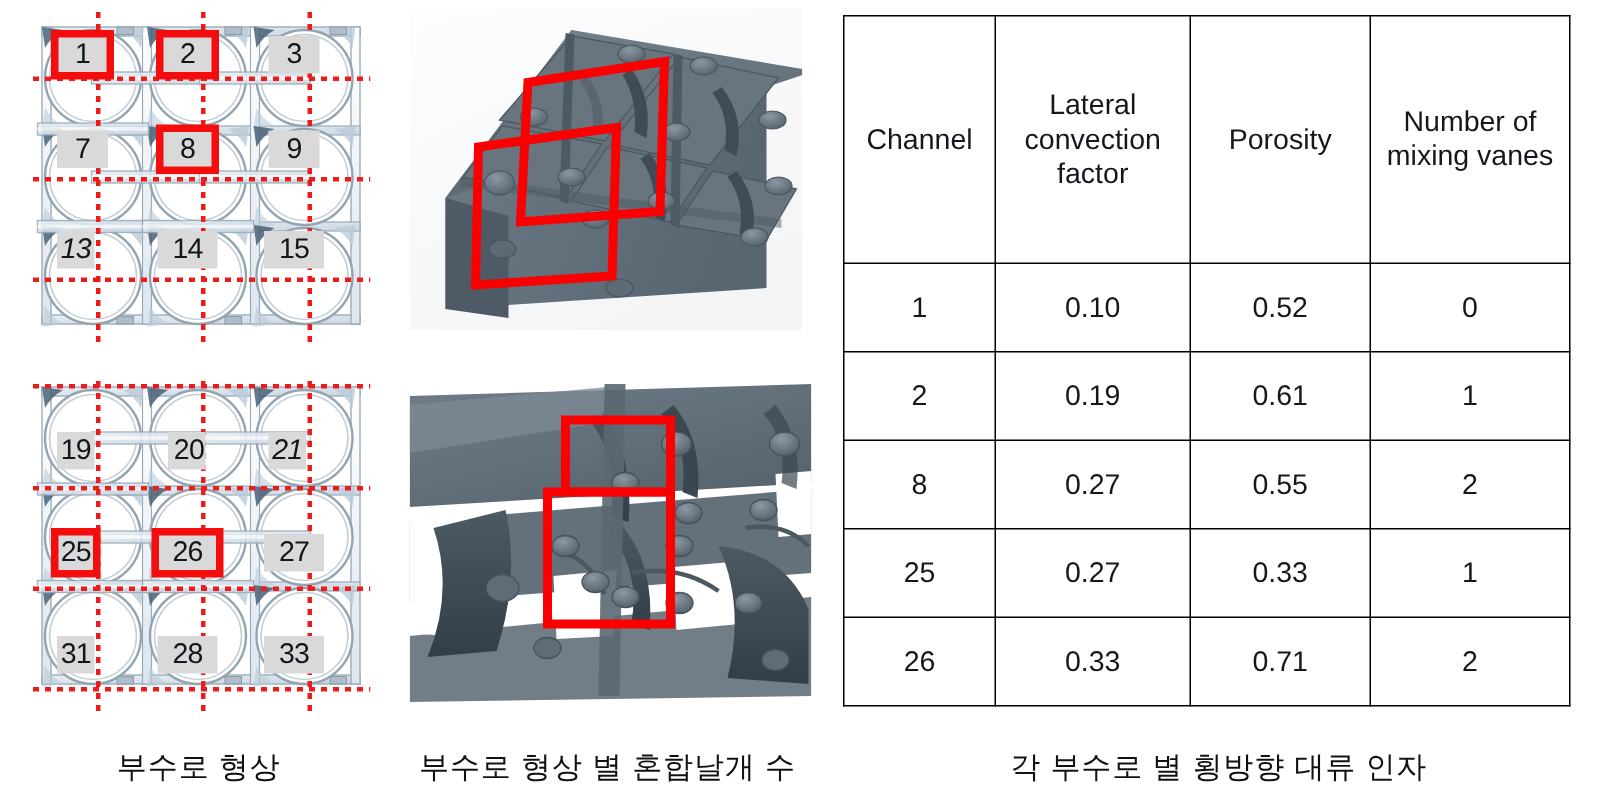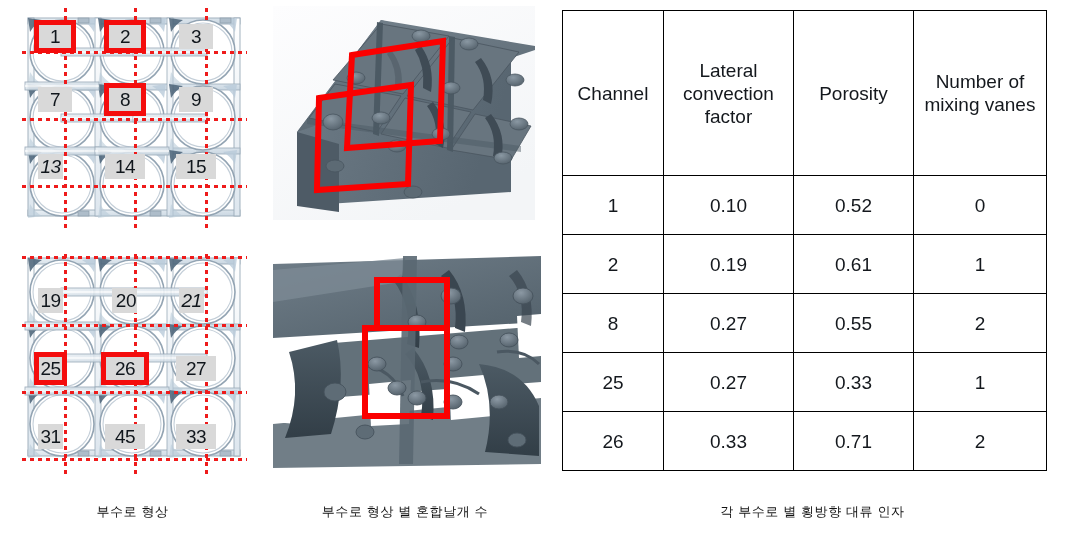--- a/index.html
+++ b/index.html
@@ -111,21 +111,21 @@
   .dtable tbody td { height: 54px; }
   .col-channel { width: 101px; }
   .col-lcf     { width: 130px; }
   .col-por     { width: 120px; }
   .col-vanes   { width: 133px; }
 
   
   .caption {
     position: absolute;
     top: 502px;
-    font-size: 13px;
+    font-size: 20px;
     line-height: 20px;
     color: #111111;
     text-align: center;
     letter-spacing: 0.6px;
     white-space: nowrap;
   }
   #caption-geometry { left: 0;   width: 265px; }
   #caption-vanes    { left: 265px; width: 280px; }
   #caption-table    { left: 545px; width: 535px; }
 </style>
@@ -295,21 +295,21 @@
 
     <div class="chan narrow" style="left:16px;  top:34px;">19</div>
     <div class="chan narrow" style="left:90px;  top:34px;text-align:right;">20</div>
     <div class="chan narrow" style="left:157px; top:34px;font-style:italic;">21</div>
 
     <div class="chan narrow marked" style="left:16px; top:102px;">25</div>
     <div class="chan wide marked" style="left:83px; top:102px;">26</div>
     <div class="chan wide" style="left:154px; top:102px;">27</div>
 
     <div class="chan narrow" style="left:16px;  top:170px;">31</div>
-    <div class="chan wide" style="left:83px;  top:170px;">45</div>
+    <div class="chan wide" style="left:83px;  top:170px;">28</div>
     <div class="chan wide" style="left:154px; top:170px;">33</div>
   </div>
 </div>
 
 <div class="panel" id="panel-vanes">
 
   <div class="cad" id="cad-top">
     <svg viewBox="0 0 262 214" preserveAspectRatio="none" aria-hidden="true">
       <defs>
         <linearGradient id="mTop" x1="0" y1="0" x2="0.4" y2="1">

